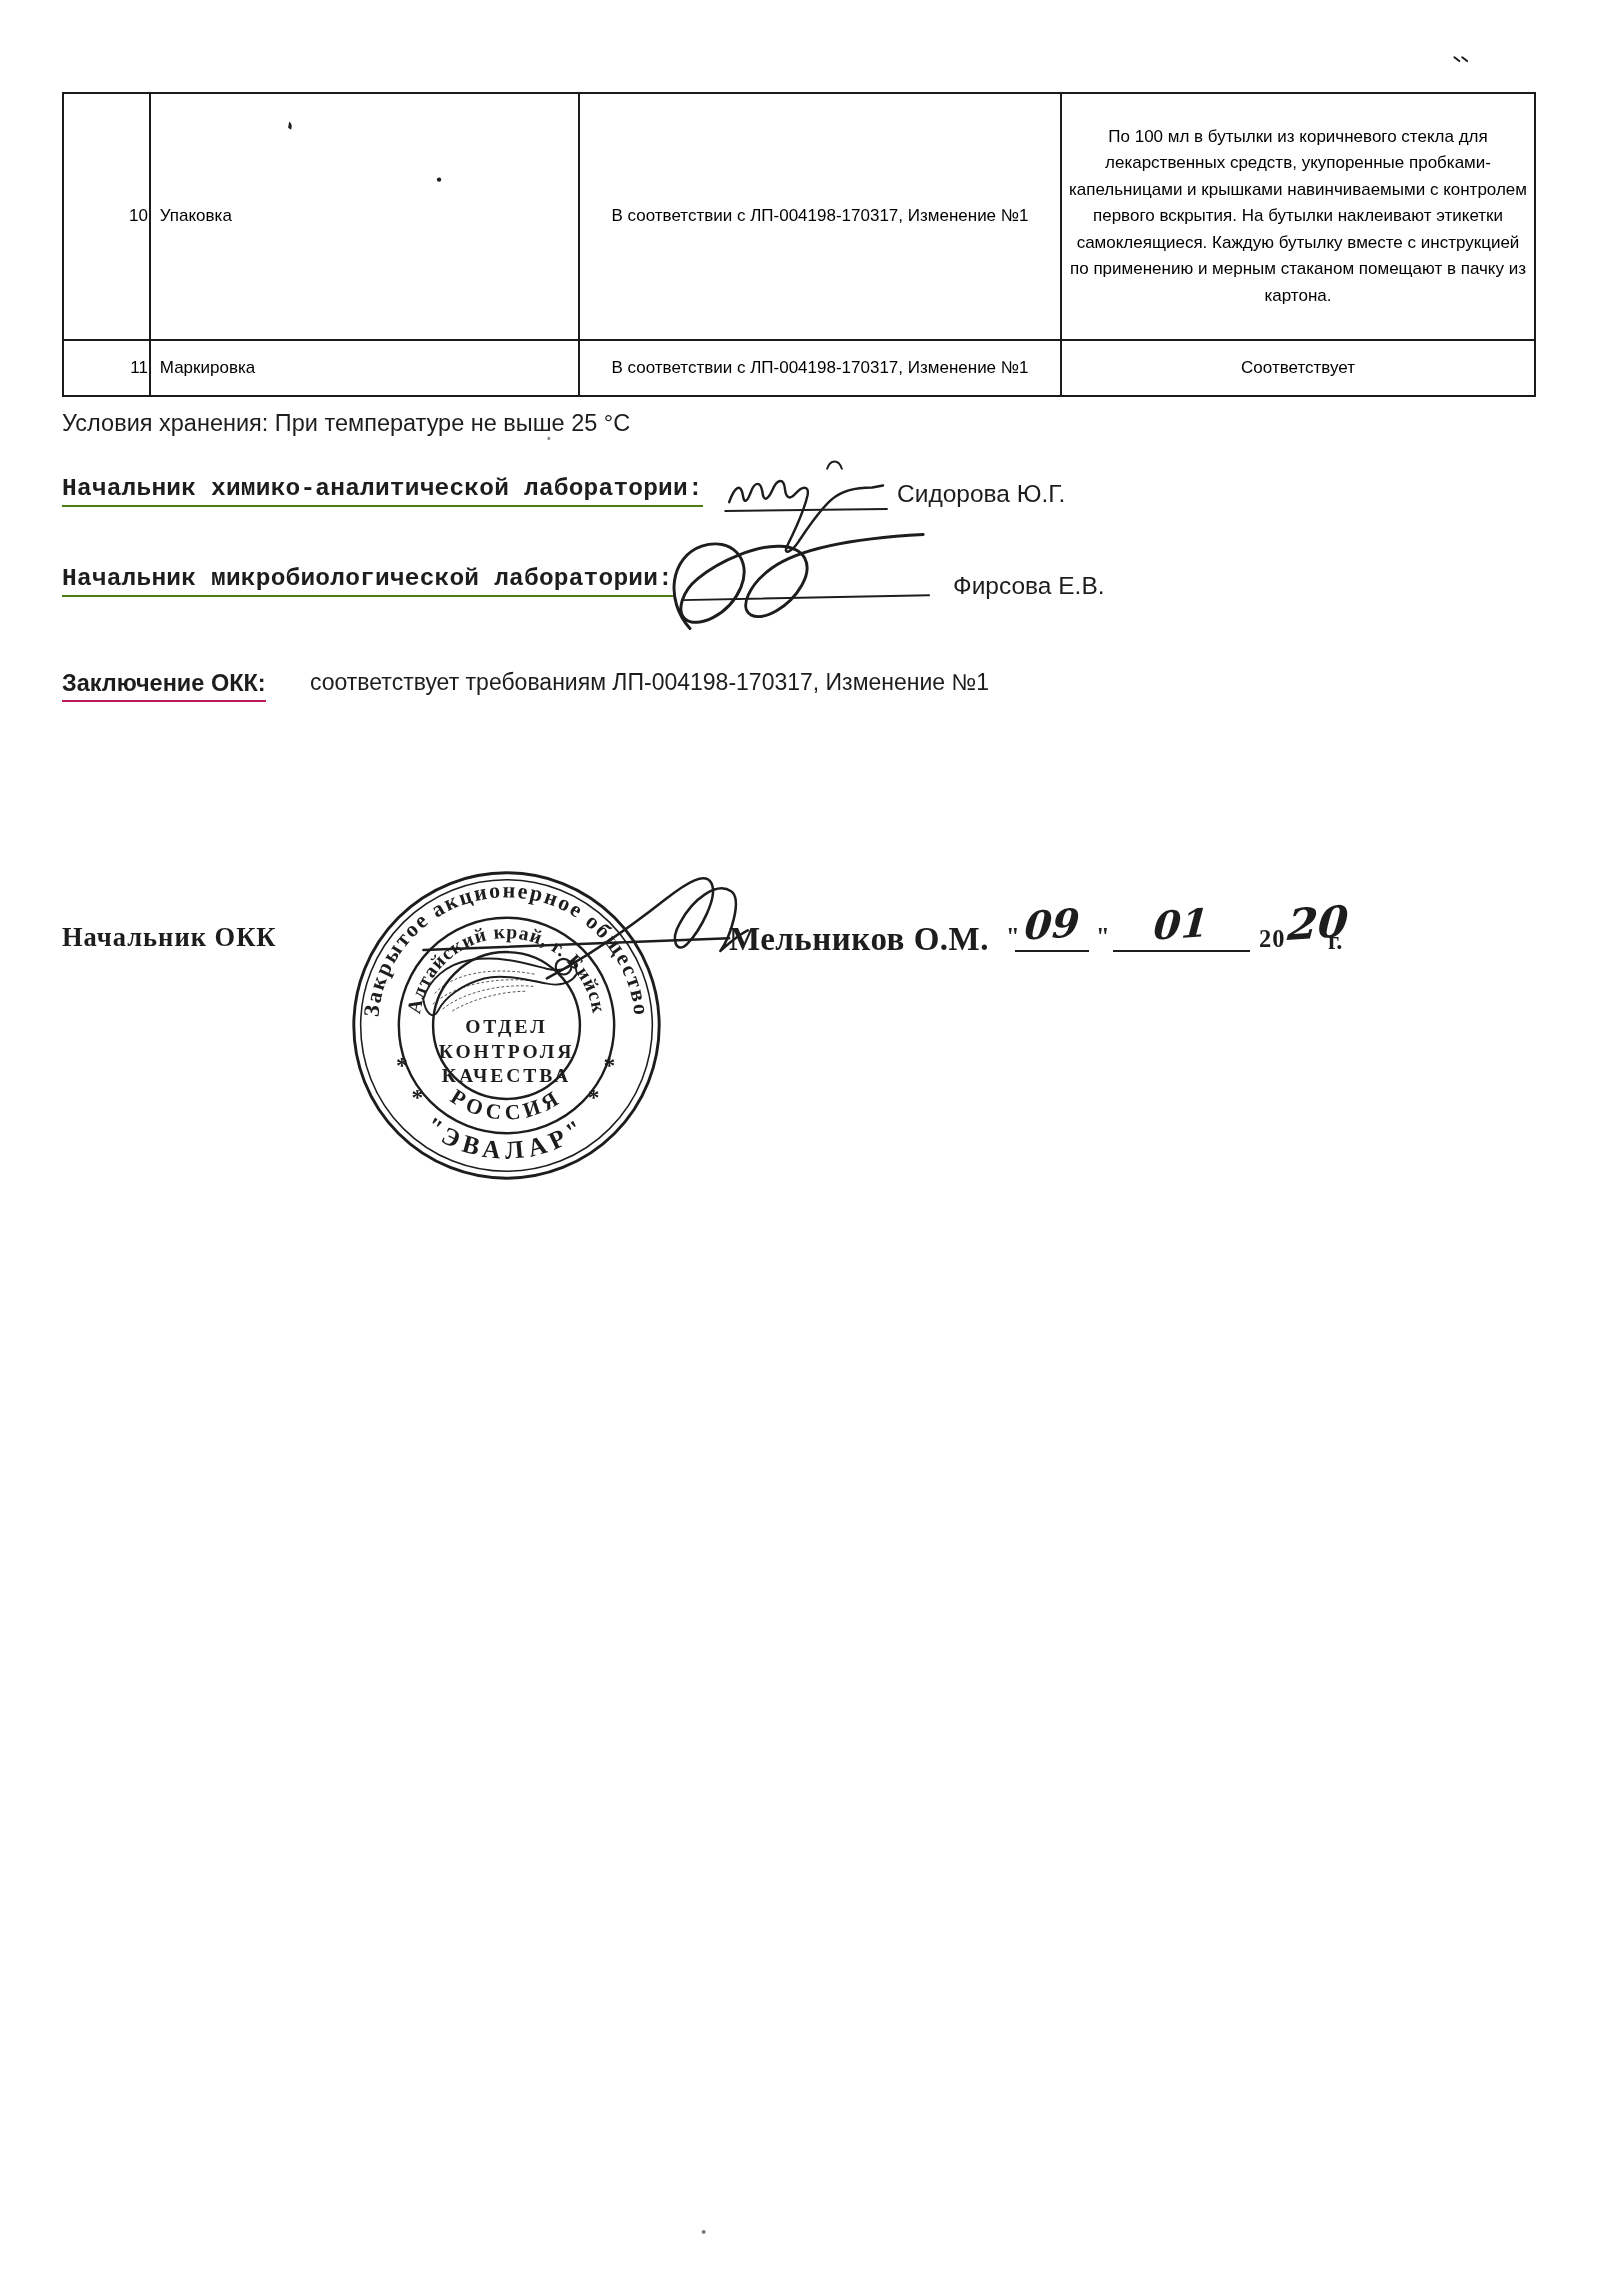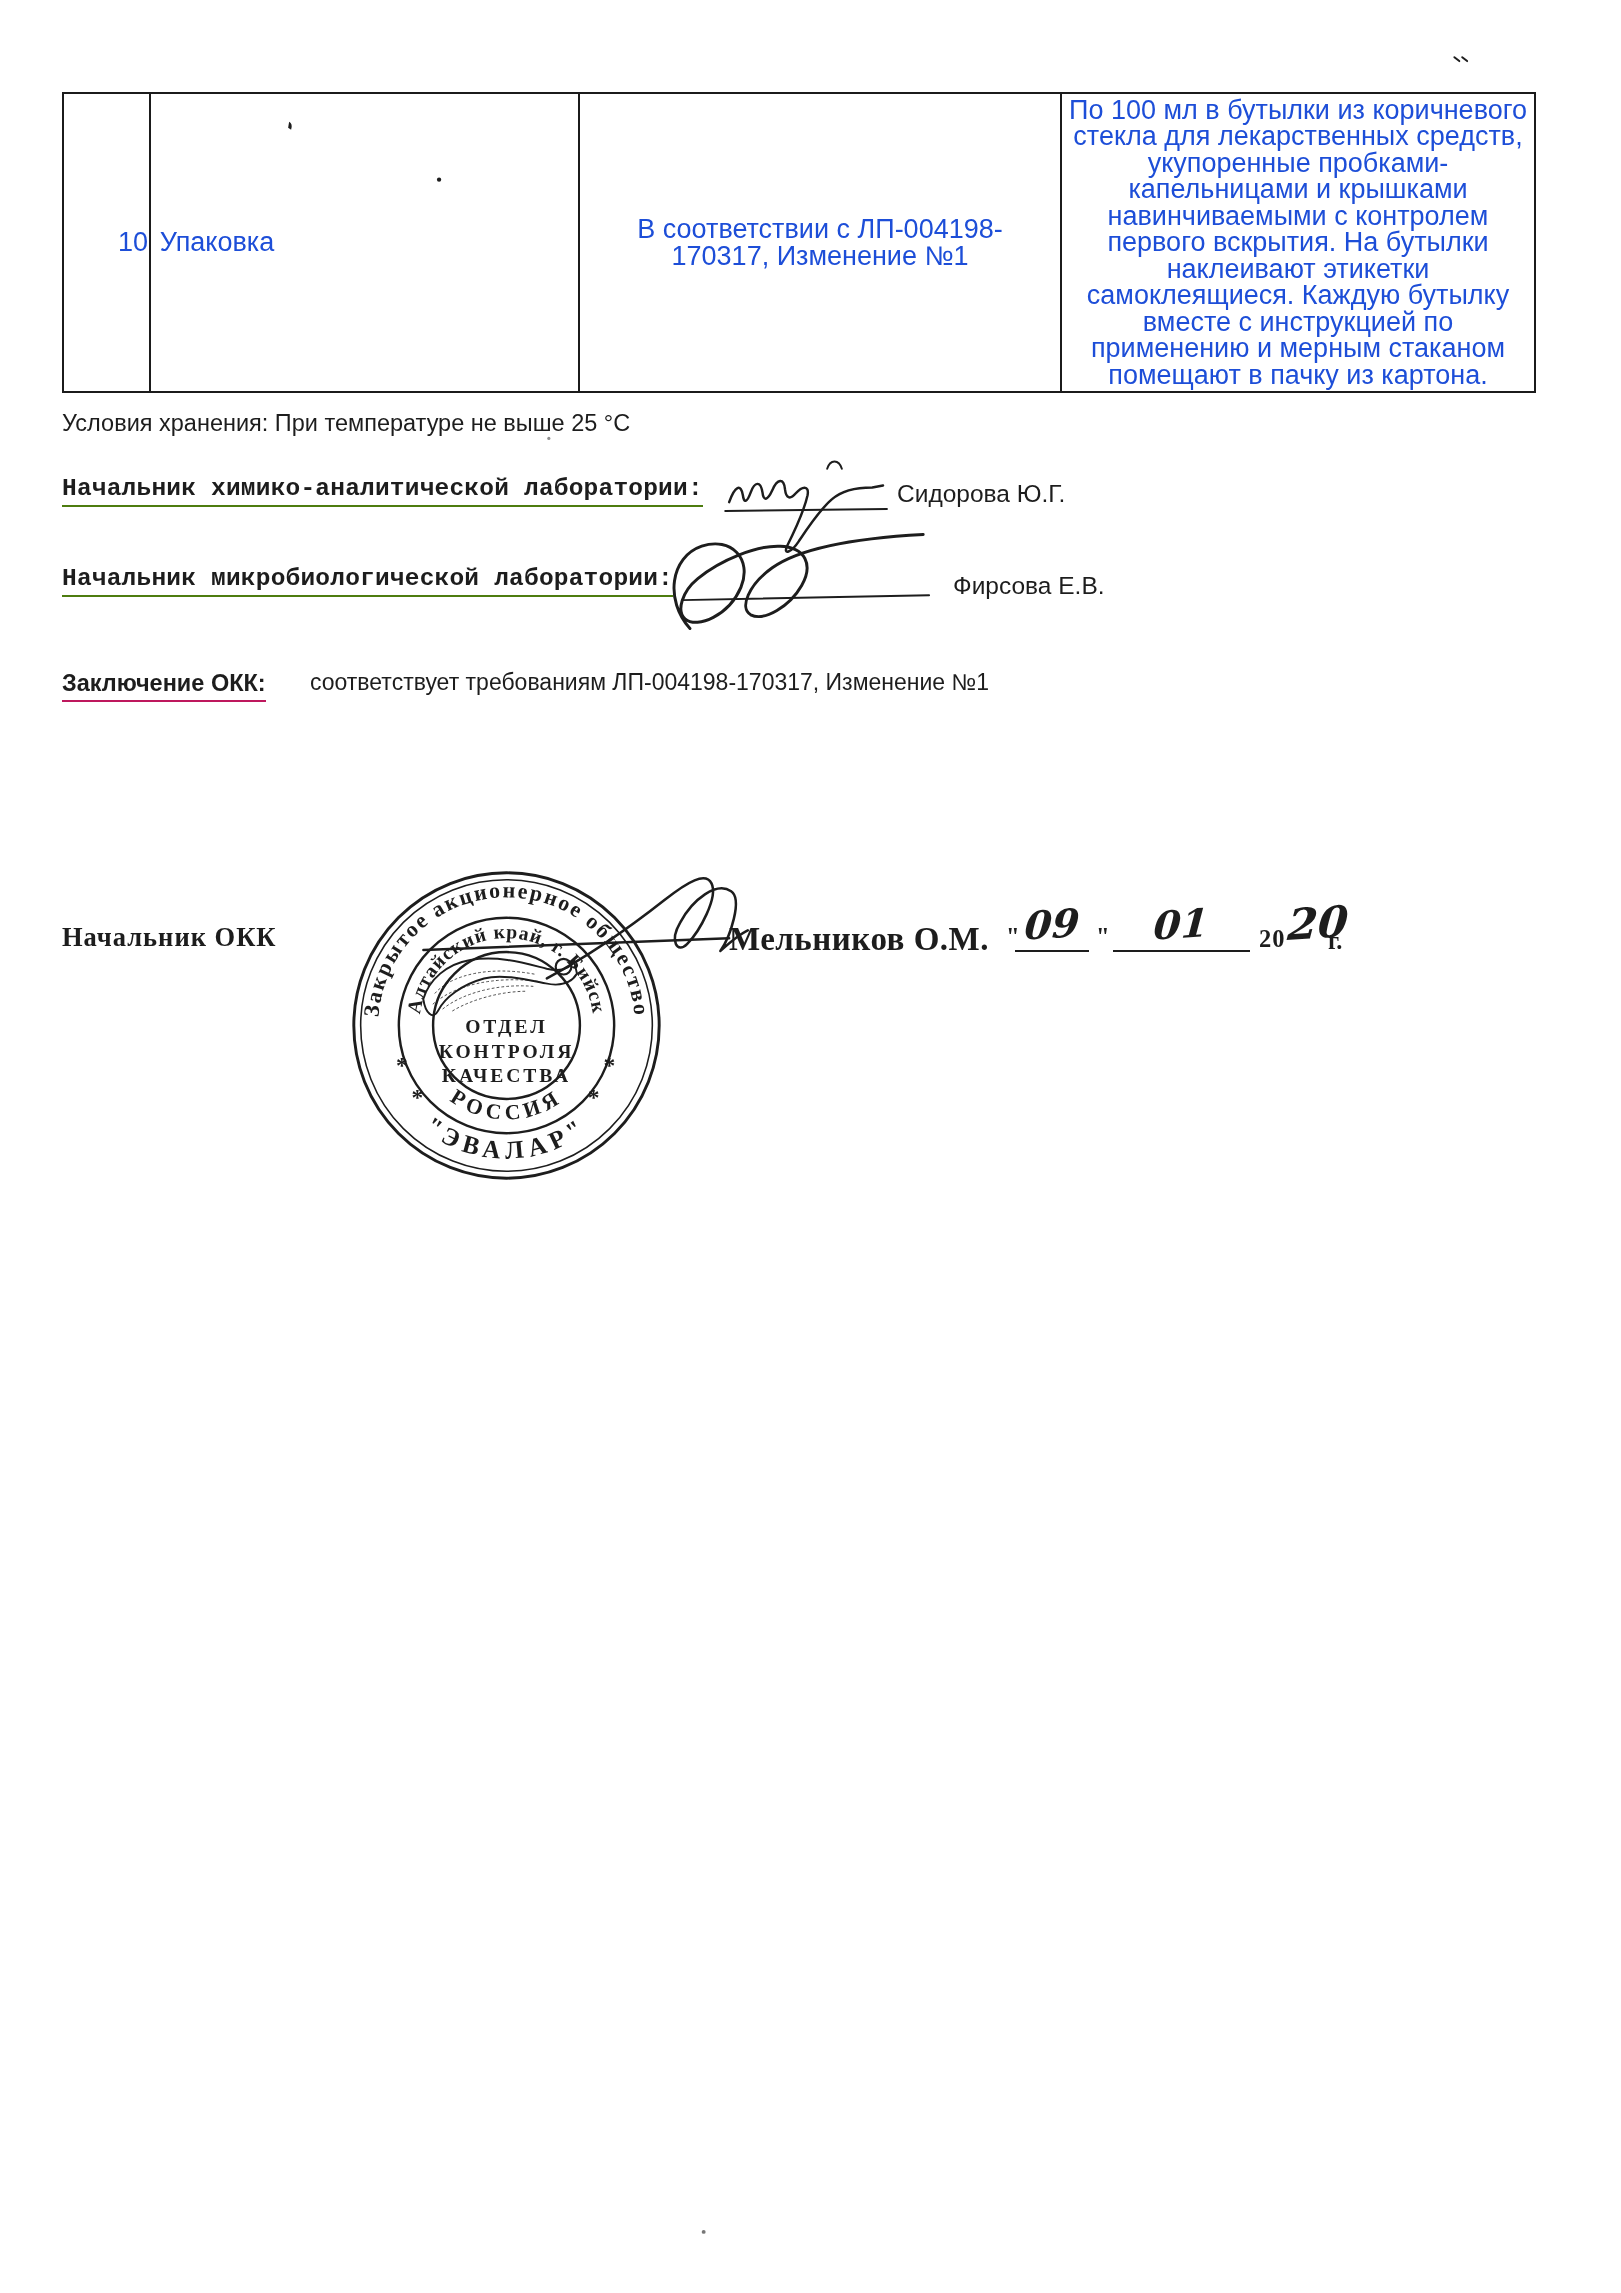--- a/index.html
+++ b/index.html
@@ -9,22 +9,22 @@
     overflow:hidden;
   }
   .abs{position:absolute;}
 
   
   table.spec{
     position:absolute;left:62px;top:92px;width:1473px;
     border-collapse:collapse;table-layout:fixed;
   }
   table.spec td{
-    border:2px solid #1b1b1b;font-size:27px;line-height:26.5px;
-    vertical-align:middle;color:#1d4ed8;
+    border:2px solid #1b1b1b;font-size:17px;line-height:26.5px;
+    vertical-align:middle;color:#000000;
   }
   td.c-num{text-align:right;}
   td.c-param{text-align:left;padding-left:8.8px;}
   td.c-req{text-align:center;padding:2px 27.4px;}
   td.c-res{text-align:center;padding:2.9px 4.9px;}
   tr.r10{height:247px;}
   tr.r11{height:56px;}
 
   
   .storage{left:62px;top:410px;font-size:23.5px;}
@@ -76,20 +76,26 @@
       <col style="width:429px">
       <col style="width:482px">
       <col style="width:474px">
   </colgroup>
   <tbody>
     <tr class="r10">
       <td class="c-num">10</td>
       <td class="c-param">Упаковка</td>
       <td class="c-req">В соответствии с ЛП-004198-170317, Изменение №1</td>
       <td class="c-res">По 100 мл в бутылки из коричневого стекла для лекарственных средств, укупоренные пробками-капельницами и крышками навинчиваемыми с контролем первого вскрытия. На бутылки наклеивают этикетки самоклеящиеся. Каждую бутылку вместе с инструкцией по применению и мерным стаканом помещают в пачку из картона.</td>
+    </tr>
+    <tr class="r11">
+      <td class="c-num">11</td>
+      <td class="c-param">Маркировка</td>
+      <td class="c-req">В соответствии с ЛП-004198-170317, Изменение №1</td>
+      <td class="c-res">Соответствует</td>
     </tr>
   </tbody>
 </table>
 
 <div class="abs storage">Условия хранения: При температуре не выше 25 °С</div>
 
 <div class="abs sig-label a">Начальник химико-аналитической лаборатории:</div>
 <div class="abs sig-name a">Сидорова Ю.Г.</div>
 
 <div class="abs sig-label b">Начальник микробиологической лаборатории:</div>

